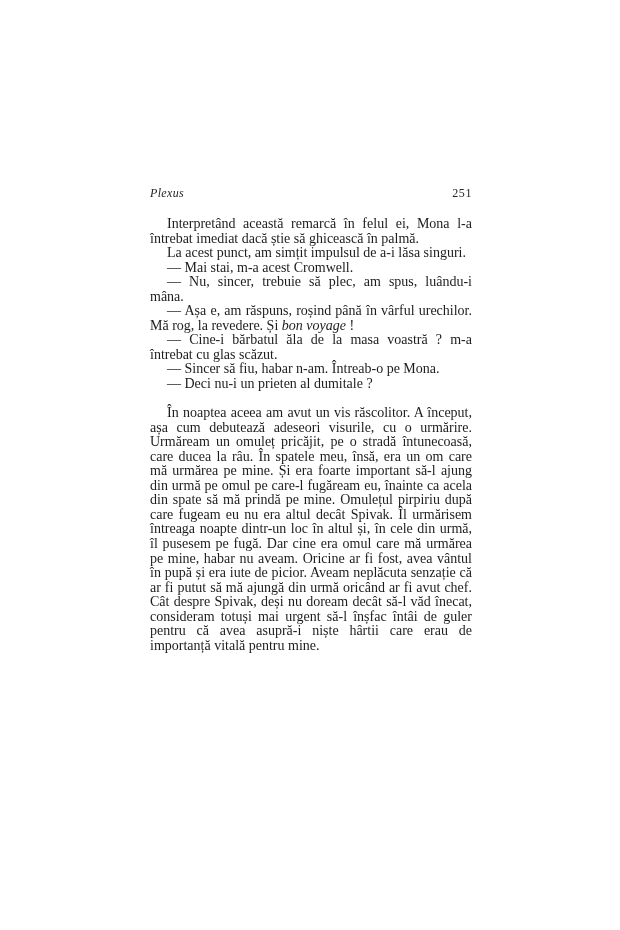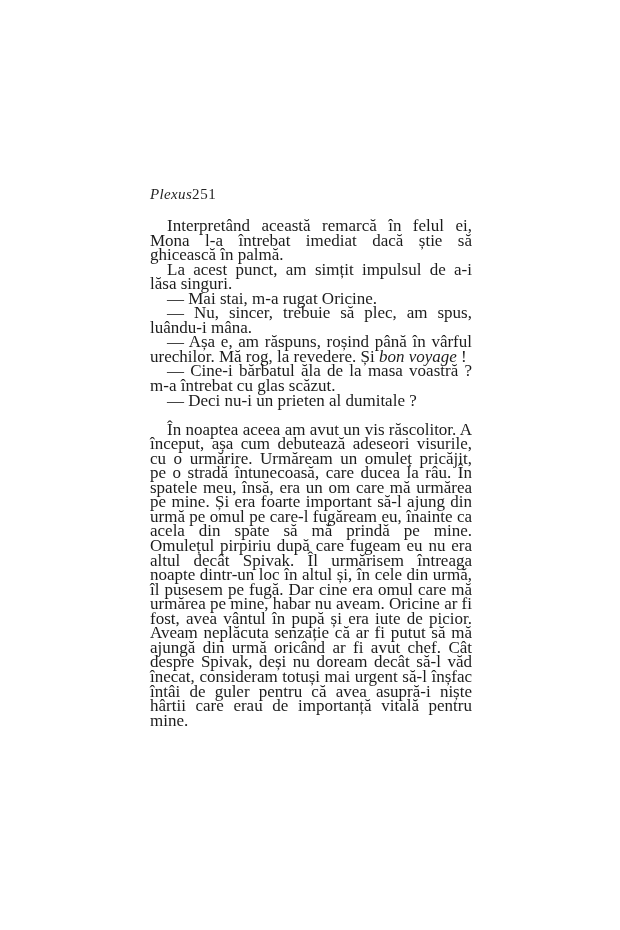--- a/index.html
+++ b/index.html
@@ -25,37 +25,38 @@
     position: absolute;
     left: 150px;
     top: 186px;
     width: 322px;
   }
 
   
   .runhead {
     display: flex;
     align-items: baseline;
-    font-size: 15px;
+    justify-content: space-between;
+    font-size: 12px;
     letter-spacing: 0.35px;
     margin-bottom: 16px;
   }
   .runhead .booktitle {
     font-style: italic;
     color: #242424;
   }
   .runhead .folio {
     font-style: normal;
     color: #242424;
     letter-spacing: 0.6px;
   }
 
   
   .body-copy {
-    font-size: 17px;
+    font-size: 14px;
     line-height: 14.55px;
     text-align: justify;
     text-justify: inter-word;
     color: #1c1c1c;
     hyphens: manual;
   }
 
   .body-copy p {
     margin: 0;
     text-indent: 17px;
@@ -90,24 +91,25 @@
     <div class="runhead">
       <span class="booktitle">Plexus</span>
       <span class="folio">251</span>
     </div>
 
     <div class="body-copy">
 
       <div>
         <p>Interpretând această remarcă în felul ei, Mona l-a întrebat imediat dacă știe să ghicească în palmă.</p>
         <p>La acest punct, am simțit impulsul de a-i lăsa singuri.</p>
-        <p class="dialogue">— Mai stai, m-a rugat Oricine.</p>
+        <p class="dialogue">— Mai stai, m-a acest Cromwell.</p>
         <p class="dialogue">— Nu, sincer, trebuie să plec, am spus, luându-i mâna.</p>
         <p class="dialogue"><span>— Așa e, am răspuns, roșind până în vârful urechilor. Mă rog, la revedere. Și </span><em>bon voyage</em><span> !</span></p>
         <p class="dialogue">— Cine-i bărbatul ăla de la masa voastră ? m-a întrebat cu glas scăzut.</p>
+        <p class="dialogue">— Sincer să fiu, habar n-am. Întreab-o pe Mona.</p>
         <p class="dialogue">— Deci nu-i un prieten al dumitale ?</p>
       </div>
 
       <div class="block-gap"></div>
 
       <div>
         <p>În noaptea aceea am avut un vis răscolitor. A început, așa cum debutează adeseori visurile, cu o urmărire. Urmăream un omuleț pricăjit, pe o stradă întunecoasă, care ducea la râu. În spatele meu, însă, era un om care mă urmărea pe mine. Și era foarte important să-l ajung din urmă pe omul pe care-l fugăream eu, înainte ca acela din spate să mă prindă pe mine. Omulețul pirpiriu după care fugeam eu nu era altul decât Spivak. Îl urmărisem întreaga noapte dintr-un loc în altul și, în cele din urmă, îl pusesem pe fugă. Dar cine era omul care mă urmărea pe mine, habar nu aveam. Oricine ar fi fost, avea vântul în pupă și era iute de picior. Aveam neplăcuta senzație că ar fi putut să mă ajungă din urmă oricând ar fi avut chef. Cât despre Spivak, deși nu doream decât să-l văd înecat, consideram totuși mai urgent să-l înșfac întâi de guler pentru că avea asupră-i niște hârtii care erau de importanță vitală pentru mine.</p>
       </div>
 
     </div>

